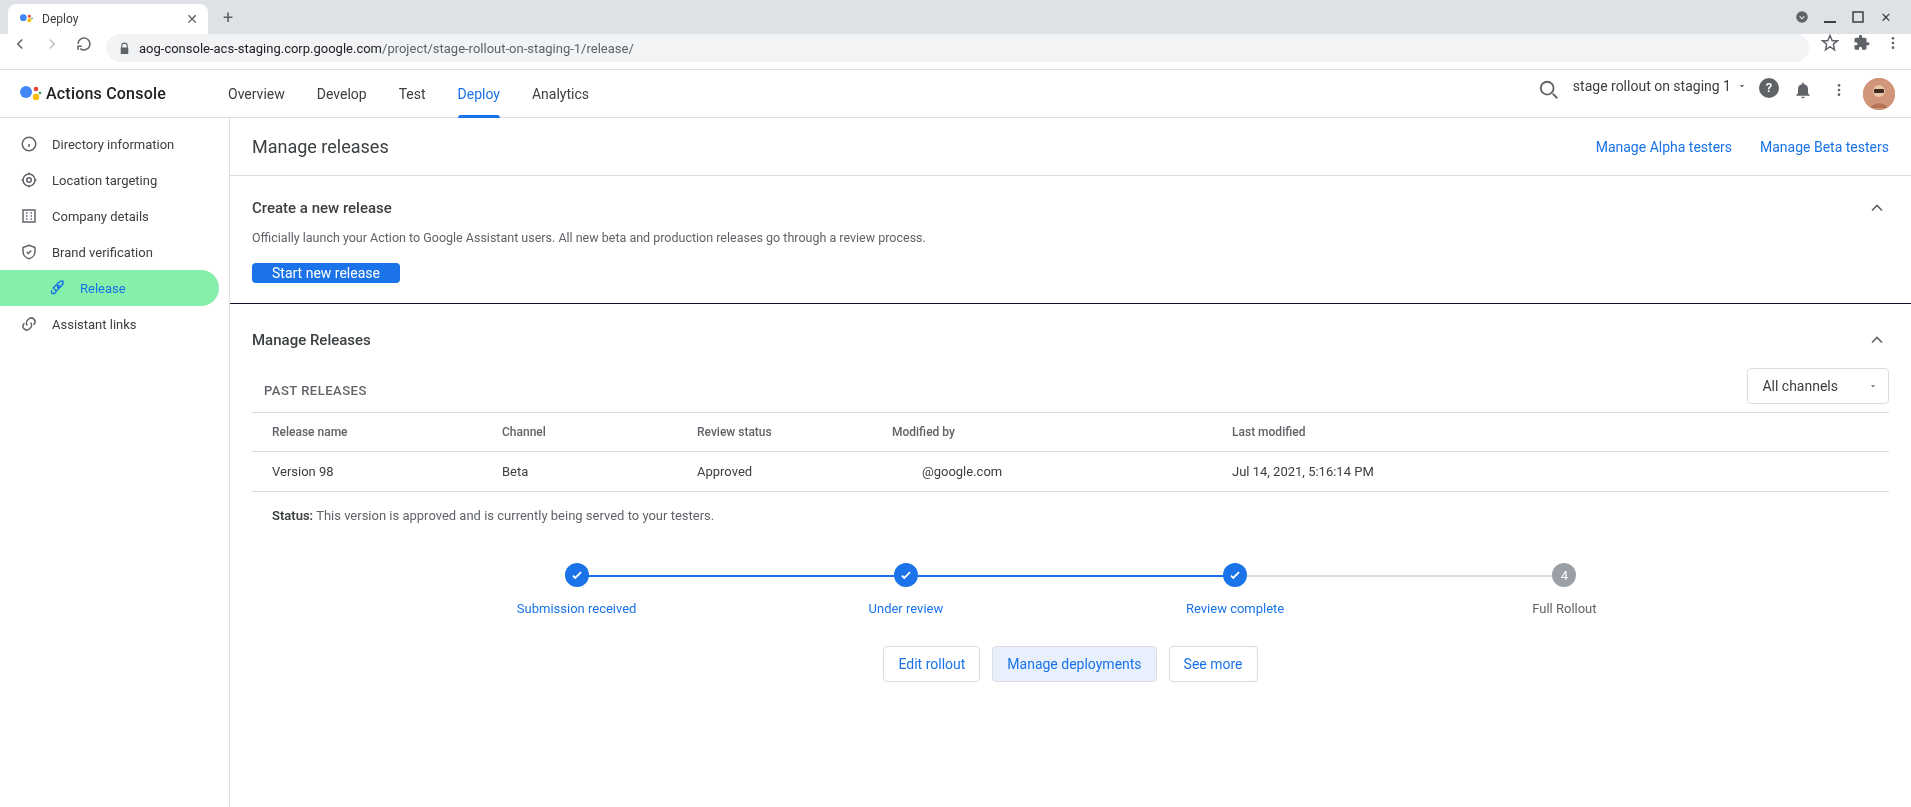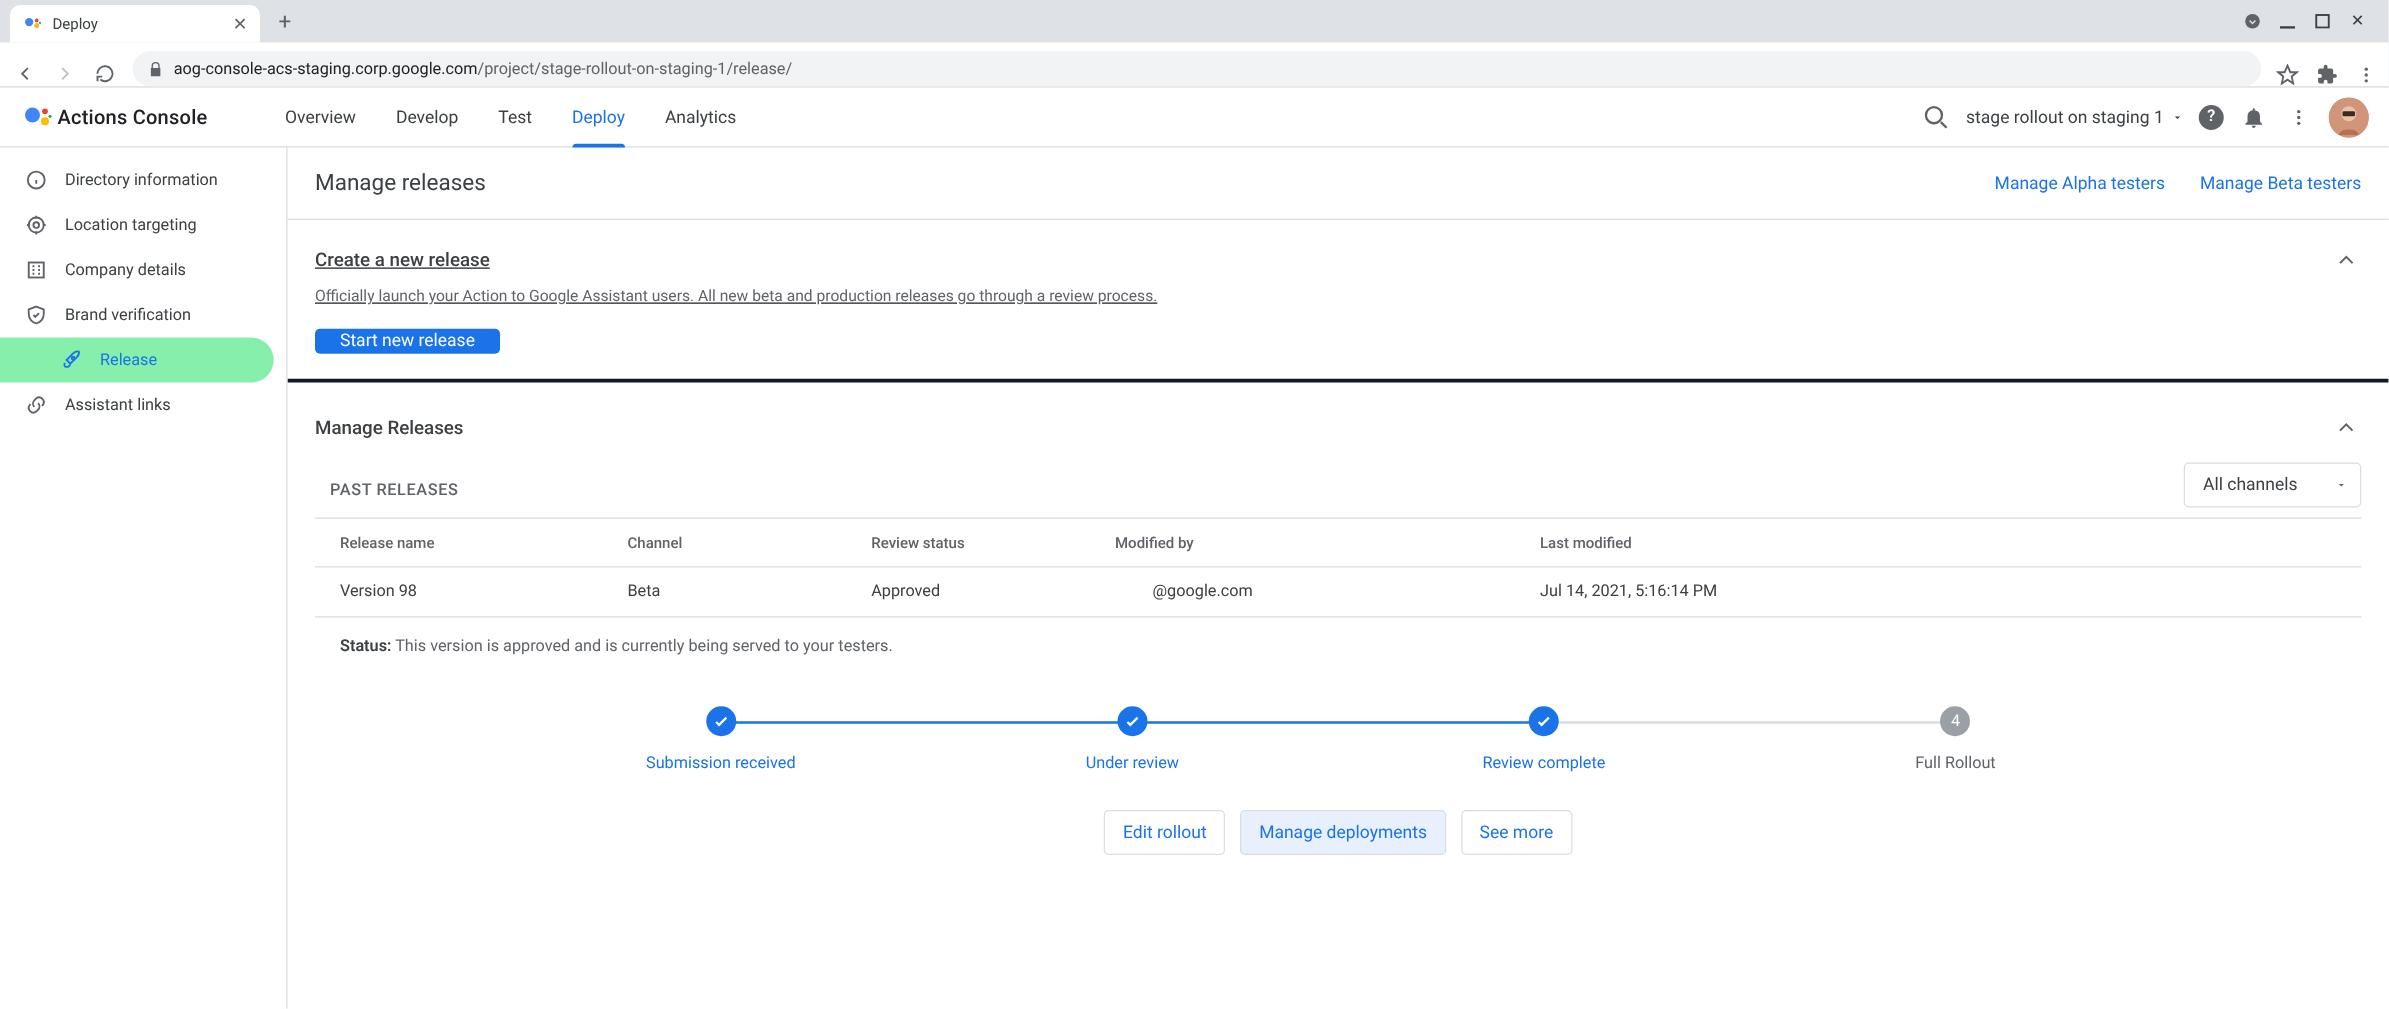--- a/index.html
+++ b/index.html
@@ -8,58 +8,58 @@
   
   .browser-chrome { background: #dee1e6; }
   .tab-strip { display: flex; align-items: center; height: 34px; padding: 0 8px; gap: 6px; }
   .tab { display: flex; align-items: center; background: #fff; border-radius: 8px 8px 0 0; height: 30px; margin-top: 4px; padding: 0 10px; width: 200px; gap: 8px; font-size: 12px; color: #3c4043; }
   .tab .favicon { width: 16px; height: 16px; display: flex; align-items: center; justify-content: center; }
   .tab .close { margin-left: auto; color: #5f6368; font-size: 14px; cursor: pointer; }
   .newtab { width: 28px; height: 28px; display: flex; align-items: center; justify-content: center; color: #5f6368; font-size: 18px; cursor: pointer; }
   .window-ctrls { margin-left: auto; display: flex; align-items: center; gap: 14px; padding-right: 10px; color: #3c4043; }
   .window-ctrls span { width: 14px; height: 14px; display: inline-flex; align-items: center; justify-content: center; cursor: pointer; }
 
-  .toolbar { display: flex; align-items: flex-end; background: #fff; height: 36px; padding: 0 10px; gap: 12px; border-bottom: 1px solid #dadce0; }
+  .toolbar { display: flex; align-items: flex-start; background: #fff; height: 36px; padding: 0 10px; gap: 12px; border-bottom: 1px solid #dadce0; }
   .nav-btn { width: 20px; height: 20px; display: flex; align-items: center; justify-content: center; color: #5f6368; cursor: pointer; }
   .nav-btn.disabled { color: #bdc1c6; }
   .omnibox { flex: 1; display: flex; align-items: center; gap: 8px; background: #f1f3f4; border-radius: 14px; height: 28px; padding: 0 12px; font-size: 13px; color: #5f6368; }
   .omnibox .lock { color: #5f6368; }
   .omnibox .url { color: #202124; }
   .omnibox .url .path { color: #5f6368; }
   .toolbar-right { display: flex; align-items: center; gap: 14px; color: #5f6368; }
 
   
   .app-header { display: flex; align-items: center; height: 48px; border-bottom: 1px solid #dadce0; padding: 0 16px 0 18px; }
   .brand { display: flex; align-items: center; gap: 4px; font-size: 16px; font-weight: 500; letter-spacing: .2px; width: 210px; }
   .brand .logo { width: 24px; height: 24px; }
   .nav-tabs { display: flex; align-items: flex-start; gap: 32px; height: 48px; }
   .nav-tab { font-size: 14px; color: #3c4043; height: 48px; display: flex; align-items: center; cursor: pointer; position: relative; }
   .nav-tab.active { color: #1a73e8; }
   .nav-tab.active::after { content: ''; position: absolute; bottom: 0; left: 0; right: 0; height: 3px; background: #1a73e8; border-radius: 3px 3px 0 0; }
-  .app-header-right { margin-left: auto; display: flex; align-items: center; gap: 12px; }
+  .app-header-right { margin-left: auto; display: flex; align-items: flex-start; gap: 12px; }
   .project-selector { display: flex; align-items: center; gap: 6px; font-size: 14px; color: #3c4043; cursor: pointer; }
   .icon-btn-sm { width: 24px; height: 24px; display: flex; align-items: center; justify-content: center; color: #5f6368; cursor: pointer; }
   .help-icon { width: 20px; height: 20px; background: #5f6368; color: #fff; border-radius: 50%; display: flex; align-items: center; justify-content: center; font-size: 13px; font-weight: 600; }
   .avatar { width: 32px; height: 32px; border-radius: 50%; background: linear-gradient(135deg,#e8a17c,#c96d4f); cursor: pointer; display:flex; align-items:center; justify-content:center; }
 
   
   .layout { display: flex; height: calc(807px - 34px - 36px - 48px); }
   .sidebar { width: 230px; border-right: 1px solid #dadce0; padding: 8px 0; }
   .sidebar-item { display: flex; align-items: center; gap: 14px; height: 36px; padding: 0 20px; font-size: 13px; color: #3c4043; cursor: pointer; border-radius: 0 18px 18px 0; margin-right: 10px; }
   .sidebar-item.active { background: #86efac; color: #1a73e8; padding-left: 48px; }
   .sidebar-item .s-icon { width: 18px; height: 18px; display: flex; align-items: center; justify-content: center; color: #5f6368; }
   .sidebar-item.active .s-icon { color: #1a73e8; }
 
   .content { flex: 1; overflow-y: auto; padding: 0; }
   .page-header { display: flex; align-items: center; padding: 18px 22px; border-bottom: 1px solid #dadce0; }
   .page-title { font-size: 18px; font-weight: 400; color: #3c4043; }
   .page-header-actions { margin-left: auto; display: flex; gap: 28px; }
   .link-btn { color: #1a73e8; font-size: 14px; cursor: pointer; }
 
-  .section { padding: 20px 22px; border-bottom: 3px solid #0f172a; position: relative; text-decoration: underline; }
+  .section { padding: 20px 22px; border-bottom: 1px solid #0f172a; position: relative; }
   .section-head { display: flex; align-items: center; }
   .section-title { font-size: 15px; font-weight: 500; color: #3c4043; }
   .section-desc { font-size: 12.5px; color: #5f6368; margin-top: 10px; }
   .expand-icon { margin-left: auto; color: #5f6368; cursor: pointer; width:24px; height:24px; display:flex; align-items:center; justify-content:center; }
   .btn-primary { background: #1a73e8; color: #fff; border: none; border-radius: 4px; height: 20px; padding: 0 20px; font-size: 14px; cursor: pointer; margin-top: 18px; }
 
   .section2 { padding: 24px 22px 20px; }
   .subtabs { display: flex; align-items: center; border-bottom: 1px solid #dadce0; margin-top: 16px; }
   .subtab { padding: 14px 12px; font-size: 13px; font-weight: 500; color: #5f6368; letter-spacing: .5px; cursor: pointer; text-transform: uppercase; position: relative; }
   .subtab.active { color: #1a73e8; }

